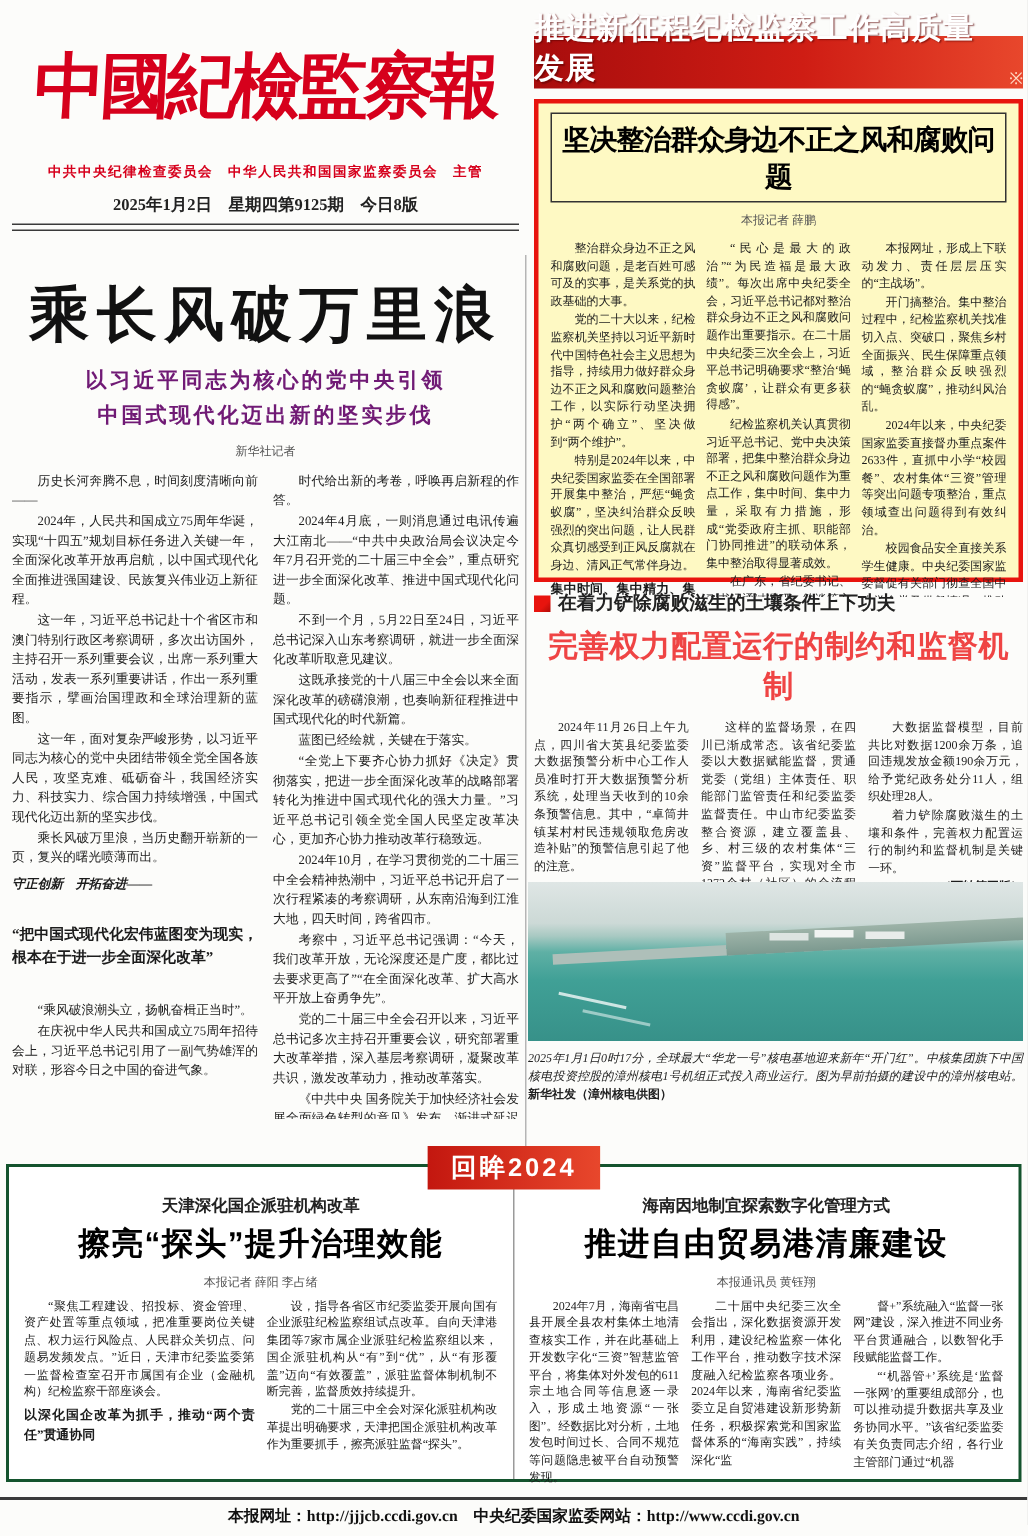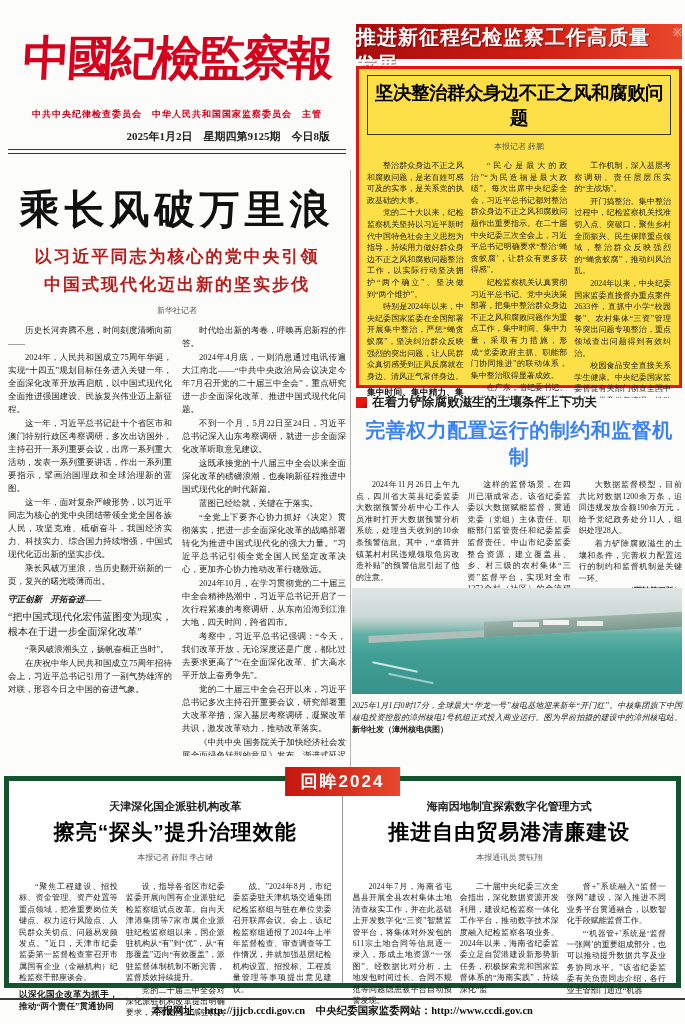--- a/index.html
+++ b/index.html
@@ -3,75 +3,75 @@
 <meta charset="utf-8">
 <style>
   html,body{margin:0;padding:0;background:#e9e9e6;}
   .page{position:relative;width:685px;height:1024px;background:#fcfcfa;margin:0 auto;overflow:hidden;
         font-family:"Liberation Serif","DejaVu Serif",serif;color:#1c1c1c;}
   
   .masthead{position:absolute;left:8px;top:10px;width:338px;text-align:center;}
   .logo{font-family:"DejaVu Serif","Liberation Serif",serif;font-weight:900;color:#d6001c;
         font-size:47px;line-height:96px;letter-spacing:-3px;transform:skewX(-3deg);white-space:nowrap;}
   .supervisor{font-size:9px;color:#d6001c;letter-spacing:1px;margin-top:2px;font-weight:bold;}
-  .dateline{display:flex;justify-content:flex-end;padding:0 16px;font-size:11px;margin-top:8px;font-weight:bold;color:#222;}
+  .dateline{display:flex;justify-content:center;padding:0 16px;font-size:11px;margin-top:8px;font-weight:bold;color:#222;}
   .pubnum{font-size:7.5px;font-style:italic;color:#444;margin-top:4px;}
   .dblrule{margin-top:5px;height:3px;border-top:1px solid #3a3a3a;border-bottom:1px solid #3a3a3a;}
   
   .lead{position:absolute;left:8px;top:172px;width:338px;}
   .lead h1{font-family:"Liberation Sans","DejaVu Sans",sans-serif;font-size:40px;letter-spacing:5px;
            text-align:center;margin:10px 0 6px;font-weight:bold;color:#111;}
-  .lead .subtitle{font-size:17px;font-weight:bold;text-align:center;letter-spacing:2px;line-height:1.65;color:#b91c1c;}
+  .lead .subtitle{font-size:14px;font-weight:bold;text-align:center;letter-spacing:2px;line-height:1.65;color:#701a75;}
   .byline{font-size:8px;text-align:center;color:#555;margin-top:6px;}
   .cols{display:flex;gap:10px;margin-top:8px;text-align:justify;}
   .cols .col{flex:1;overflow:hidden;}
   .lead .cols{height:432px;font-size:8.5px;line-height:13px;}
   p{margin:0 0 1px;text-indent:2em;}
   p.section{font-style:italic;font-weight:bold;text-indent:0;margin:5px 0 3px;}
-  p.quote{font-weight:normal;font-size:1.17em;text-indent:0;margin:4px 0;line-height:1.45;}
+  p.quote{font-weight:bold;font-size:1.17em;text-indent:0;margin:21px 0;line-height:1.45;}
   p.subhead{font-weight:bold;text-indent:0;margin:4px 0;font-size:1.08em;line-height:1.45;}
   p.cont{text-align:right;text-indent:0;font-weight:bold;}
   .vdivider{position:absolute;left:350px;top:170px;height:598px;border-left:1px solid #b5b5b5;}
   
   .banner{position:absolute;left:356px;top:24px;width:326px;height:35px;box-sizing:border-box;
-          background:linear-gradient(90deg,#a80d0d,#cf1d14 55%,#e8472c);display:flex;align-items:flex-start;justify-content:center;gap:5px;}
+          background:linear-gradient(90deg,#a80d0d,#cf1d14 55%,#e8472c);display:flex;align-items:flex-end;justify-content:center;gap:5px;}
   .banner .btxt{font-family:"Liberation Sans","DejaVu Sans",sans-serif;color:#fff;font-weight:bold;font-size:20px;letter-spacing:1px;text-shadow:1px 1px 1px rgba(90,0,0,.6);}
   .banner .bmark{color:#ffd9c4;font-size:11px;}
   .redbox{position:absolute;left:356px;top:66px;width:326px;height:322px;box-sizing:border-box;
-          border:3px solid #e8140e;background:#fde047;padding:6px 8px;}
+          border:3px solid #e8140e;background:#fef9c3;padding:6px 8px;}
   .redbox .hframe{border:1px solid #333;padding:4px 2px;text-align:center;}
   .redbox .hframe h2{margin:0;font-family:"Liberation Sans","DejaVu Sans",sans-serif;font-size:18.5px;letter-spacing:-0.5px;color:#000;}
   .redbox .cols{height:238px;font-size:8px;line-height:11.6px;gap:7px;}
   
   .power{position:absolute;left:356px;top:394px;width:326px;}
   .kickerrow{display:flex;align-items:center;gap:5px;}
   .kicon{width:11px;height:11px;background:linear-gradient(135deg,#e8140e 60%,#b00b06);flex:0 0 auto;}
   .kicker{font-size:12.5px;font-weight:bold;color:#222;}
-  .power h2{margin:6px 0 0;font-family:"Liberation Sans","DejaVu Sans",sans-serif;font-size:20px;text-align:center;letter-spacing:0.5px;color:#3b82f6;}
+  .power h2{margin:6px 0 0;font-family:"Liberation Sans","DejaVu Sans",sans-serif;font-size:20px;text-align:center;letter-spacing:0.5px;color:#ef4444;}
   .power .cols{height:118px;font-size:8px;line-height:11.6px;gap:8px;}
   
   .photo{position:absolute;left:352px;top:588px;width:330px;height:106px;overflow:hidden;
          background:linear-gradient(180deg,#dfe6e5 0%,#ccd9d6 26%,#a8c9c2 34%,#5fb0a5 44%,#40a096 62%,#379189 100%);}
   .photo .land{position:absolute;left:40%;top:26%;width:70%;height:14%;transform:rotate(-3deg);
          background:linear-gradient(180deg,#9db3a8,#7d9a90);box-shadow:-120px 4px 0 -4px #aebfb9;}
   .photo .bldg{position:absolute;left:58%;top:30%;width:26px;height:5px;background:#f0f3f1;box-shadow:34px 1px 0 #e8ecea,-30px 2px 0 #dde4e1;}
   .photo .wake{position:absolute;left:6%;top:74%;width:46px;height:2px;background:rgba(255,255,255,.75);transform:rotate(12deg);box-shadow:18px 8px 0 rgba(255,255,255,.5);}
   .caption{position:absolute;left:352px;top:700px;width:330px;font-size:8px;line-height:12px;text-align:justify;font-style:italic;color:#222;}
   .caption b{font-style:normal;}
   
-  .review{position:absolute;left:4px;top:776px;width:677px;height:212px;box-sizing:border-box;border:5px solid #14532d;background:#fff;}
+  .review{position:absolute;left:4px;top:776px;width:677px;height:212px;box-sizing:border-box;border:2px solid #14532d;background:#fff;}
   .badge{position:absolute;left:50%;top:-14px;transform:translateX(-50%);
          background:linear-gradient(90deg,#c3170f,#e8472c);color:#fff;font-family:"Liberation Sans","DejaVu Sans",sans-serif;
          font-size:17px;font-weight:bold;padding:3px 16px;letter-spacing:2px;}
   .review .halves{display:flex;height:100%;}
   .half{width:50%;box-sizing:border-box;padding:18px 10px 6px;}
   .half.first{border-right:1px solid #9a9a9a;}
   .half .hkicker{font-size:11px;text-align:center;font-weight:bold;color:#222;}
   .half h2{margin:4px 0 2px;font-family:"Liberation Sans","DejaVu Sans",sans-serif;font-size:21px;text-align:center;letter-spacing:1px;color:#000;}
-  .half .cols{height:138px;font-size:8px;line-height:11.4px;gap:8px;margin-top:18px;}
+  .half .cols{height:138px;font-size:8px;line-height:11.4px;gap:8px;margin-top:5px;}
   
   .footrule{position:absolute;left:0;top:998px;width:685px;border-top:2px solid #3a3a3a;}
   .footer{position:absolute;left:0;top:1004px;width:685px;text-align:center;font-size:10.5px;font-weight:bold;color:#111;}
 </style>
 </head>
 <body>
 
 <div class="page">
 
   <div class="masthead">
@@ -136,21 +136,21 @@
           <p>党的二十大以来，纪检监察机关坚持以习近平新时代中国特色社会主义思想为指导，持续用力做好群众身边不正之风和腐败问题整治工作，以实际行动坚决拥护“两个确立”、坚决做到“两个维护”。</p>
           <p>特别是2024年以来，中央纪委国家监委在全国部署开展集中整治，严惩“蝇贪蚁腐”，坚决纠治群众反映强烈的突出问题，让人民群众真切感受到正风反腐就在身边、清风正气常伴身边。</p>
           <p class="subhead">集中时间、集中精力、集中力量，坚决打赢整治“蝇贪蚁腐”攻坚战</p>
         </div>
         <div class="col">
           <p>“民心是最大的政治”“为民造福是最大政绩”。每次出席中央纪委全会，习近平总书记都对整治群众身边不正之风和腐败问题作出重要指示。在二十届中央纪委三次全会上，习近平总书记明确要求“整治‘蝇贪蚁腐’，让群众有更多获得感”。</p>
           <p>纪检监察机关认真贯彻习近平总书记、党中央决策部署，把集中整治群众身边不正之风和腐败问题作为重点工作，集中时间、集中力量，采取有力措施，形成“党委政府主抓、职能部门协同推进”的联动体系，集中整治取得显著成效。</p>
           <p>在广东，省纪委书记、副书记通过调研、约谈等方式，逐一传导压实地市纪委书记集中整治责任；在江西、宁夏等地，省区市纪委书记定期听取汇报、专题会商……全国各省区市纪委监委成立领导小组，主要负责同志靠前指挥、直接主抓，层层压实责任分</p>
         </div>
         <div class="col">
-          <p>工作机制，深入基层考察调研、责任层层压实的“主战场”。</p>
+          <p>本报网址，形成上下联动发力、责任层层压实的“主战场”。</p>
           <p>开门搞整治。集中整治过程中，纪检监察机关找准切入点、突破口，聚焦乡村全面振兴、民生保障重点领域，整治群众反映强烈的“蝇贪蚁腐”，推动纠风治乱。</p>
           <p>2024年以来，中央纪委国家监委直接督办重点案件2633件，直抓中小学“校园餐”、农村集体“三资”管理等突出问题专项整治，重点领域查出问题得到有效纠治。</p>
           <p>校园食品安全直接关系学生健康。中央纪委国家监委督促有关部门彻查全国中小学食堂及供餐情况，推动查处问题2.8万件，处分2.3万人。</p>
         </div>
       </div>
   </div>
 
   <div class="power">
     <div class="kickerrow">
       <span class="kicon"></span>
@@ -191,23 +191,20 @@
         <div class="byline">本报记者 薛阳 李占绪</div>
         <div class="cols">
             <div class="col">
               <p>“聚焦工程建设、招投标、资金管理、资产处置等重点领域，把准重要岗位关键点、权力运行风险点、人民群众关切点、问题易发频发点。”近日，天津市纪委监委第一监督检查室召开市属国有企业（金融机构）纪检监察干部座谈会。</p>
               <p class="subhead">以深化国企改革为抓手，推动“两个责任”贯通协同</p>
             </div>
             <div class="col">
               <p>设，指导各省区市纪委监委开展向国有企业派驻纪检监察组试点改革。自向天津港集团等7家市属企业派驻纪检监察组以来，国企派驻机构从“有”到“优”，从“有形覆盖”迈向“有效覆盖”，派驻监督体制机制不断完善，监督质效持续提升。</p>
               <p>党的二十届三中全会对深化派驻机构改革提出明确要求，天津把国企派驻机构改革作为重要抓手，擦亮派驻监督“探头”。</p>
             </div>
-            <div class="col">
-              <p>战。”2024年8月，市纪委监委驻天津机场交通集团纪检监察组与驻在单位党委召开联席会议。会上，该纪检监察组通报了2024年上半年监督检查、审查调查等工作情况，并就加强基层纪检机构设置、招投标、工程质量管理等事项提出意见建议。</p>
-            </div>
           </div>
       </div>
       <div class="half">
         <div class="hkicker">海南因地制宜探索数字化管理方式</div>
         <h2>推进自由贸易港清廉建设</h2>
         <div class="byline">本报通讯员 黄钰翔</div>
         <div class="cols">
             <div class="col">
               <p>2024年7月，海南省屯昌县开展全县农村集体土地清查核实工作，并在此基础上开发数字化“三资”智慧监管平台，将集体对外发包的611宗土地合同等信息逐一录入，形成土地资源“一张图”。经数据比对分析，土地发包时间过长、合同不规范等问题隐患被平台自动预警发现。</p>
             </div>

